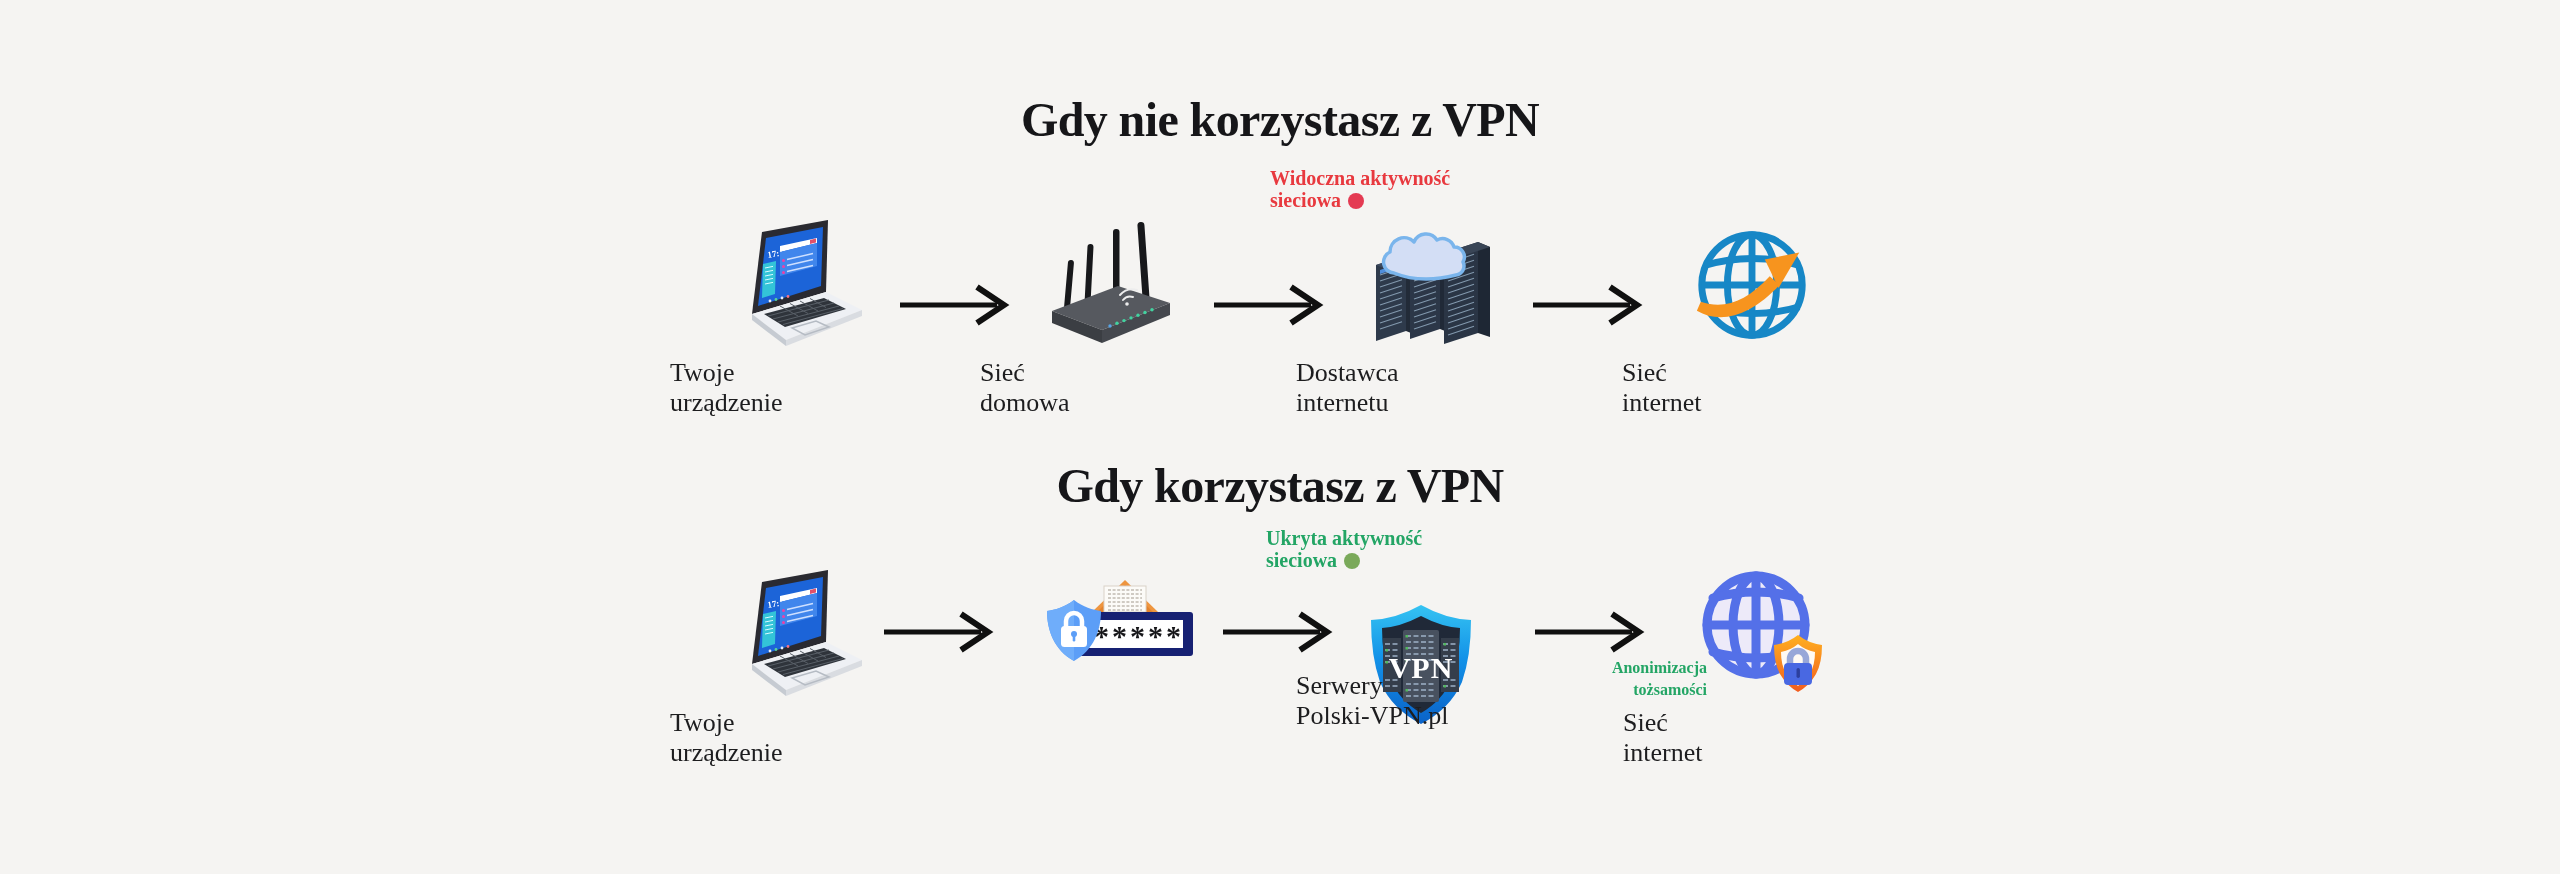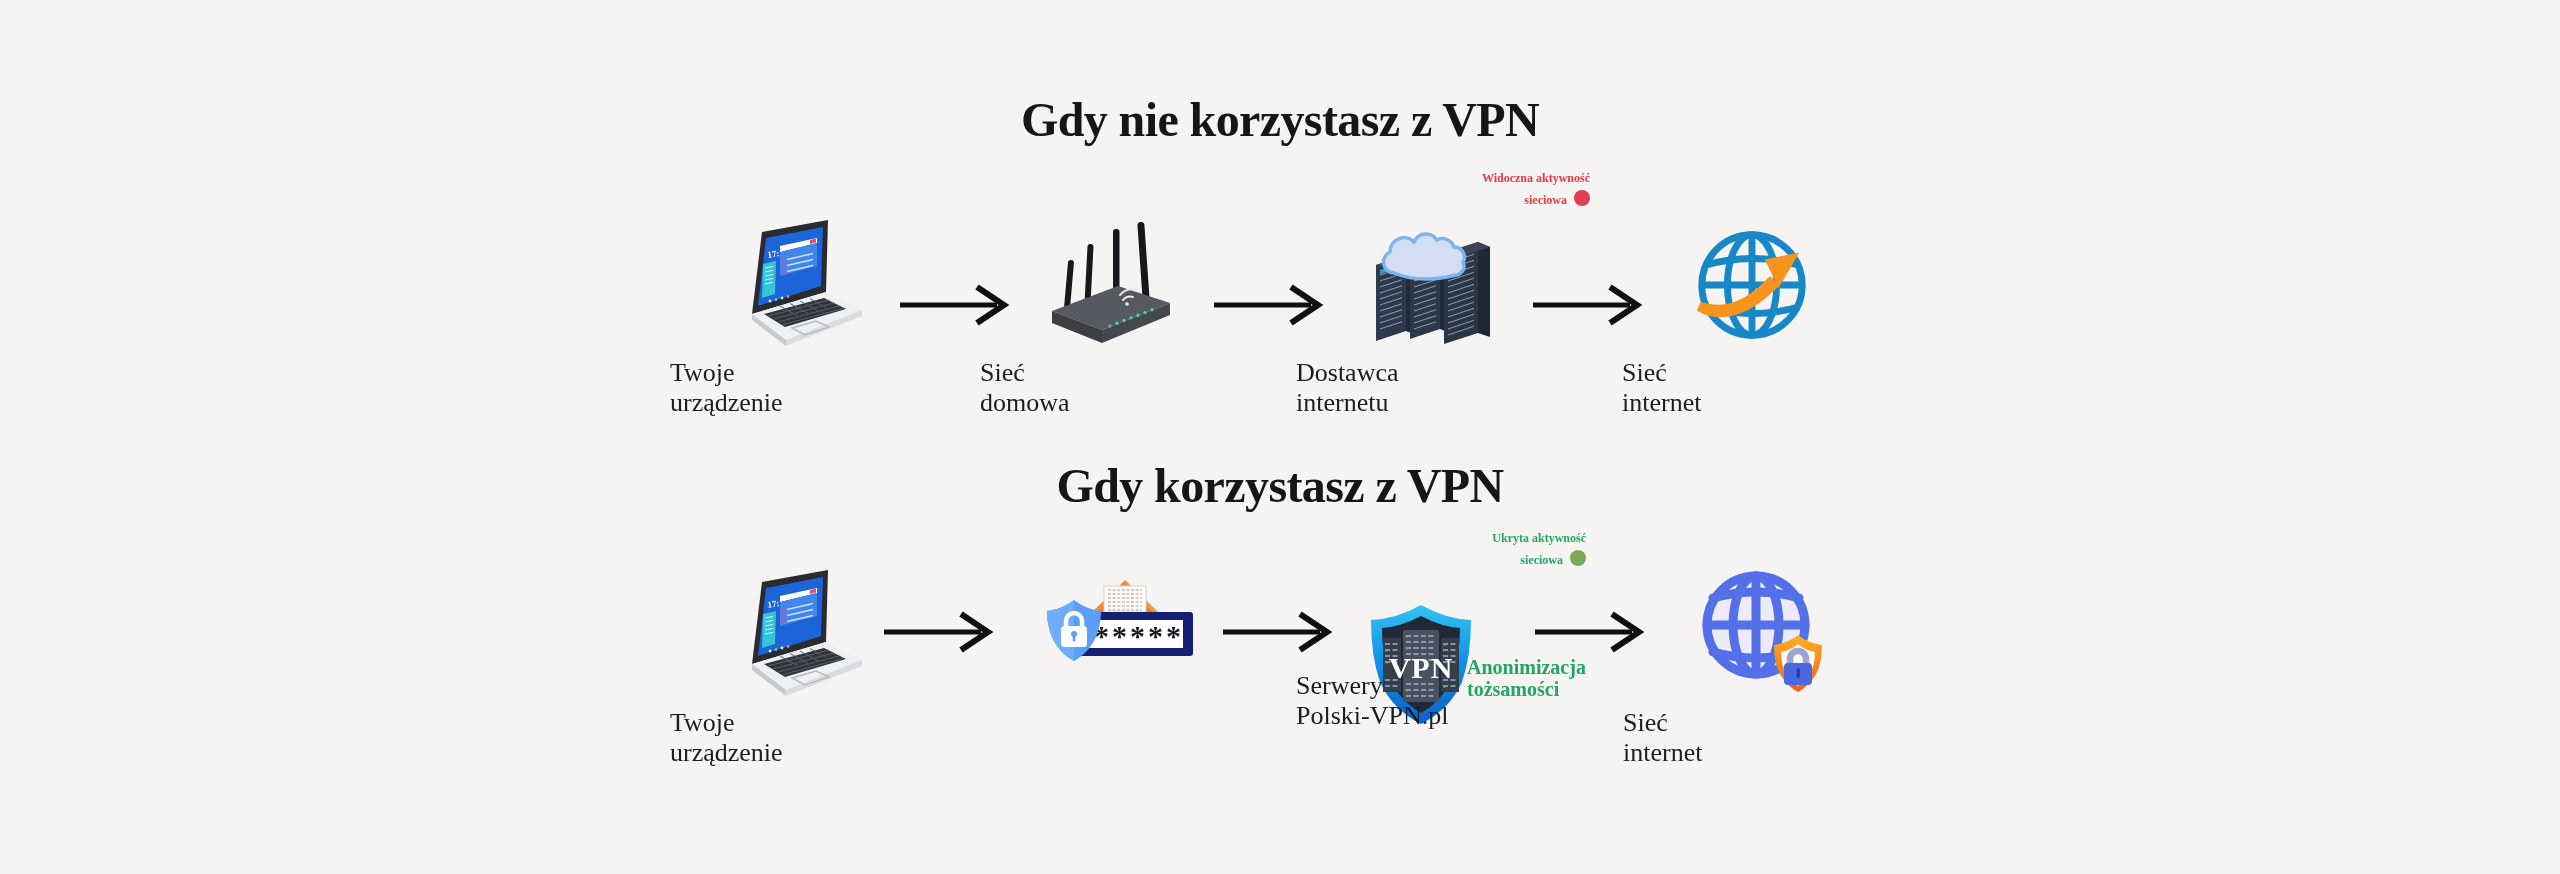--- a/index.html
+++ b/index.html
@@ -2,35 +2,35 @@
 <html><head>
 <meta charset="utf-8">
 <style>
   html,body{margin:0;padding:0;background:#f5f4f2;}
   .canvas{position:relative;width:2560px;height:874px;background:#f5f4f2;overflow:hidden;
           font-family:Liberation Serif, serif;color:#1d1d1f;}
   .title{position:absolute;left:780px;width:1000px;text-align:center;
          font-size:48px;font-weight:700;color:#161619;letter-spacing:-0.6px;}
   #title1{top:92px}
   #title2{top:458px}
-  .ann{position:absolute;width:320px;text-align:right;font-weight:700;font-size:12px;line-height:21.5px;}
+  .ann{position:absolute;width:320px;text-align:left;font-weight:700;font-size:20px;line-height:21.5px;}
   .ann-red{left:1270px;top:168px;color:#e8393f;}
   .ann-green{left:1266px;top:528px;color:#23a565;}
   .dot{display:inline-block;width:16px;height:16px;border-radius:50%;margin-left:7px;vertical-align:-2px;}
   .dot-red{background:#e43a52;}
   .dot-green{background:#7aa95a;}
   .node-icon{position:absolute;}
   .node-icon svg{display:block;width:100%;height:100%;}
   .lbl{position:absolute;width:260px;text-align:left;font-size:26px;line-height:30px;color:#1d1d1f;}
   .check{display:inline-flex;align-items:center;justify-content:center;width:23px;height:23px;
          border-radius:5px;background:#67bb6a;color:#fff;font-size:16px;font-weight:700;
          margin-left:9px;vertical-align:-3px;}
   .arrow{position:absolute;width:115px;height:44px;}
-  .cap{position:absolute;left:1467px;top:657px;width:240px;text-align:left;
-       font-weight:700;font-size:20px;line-height:21.5px;color:#23a565;}
+  .cap{position:absolute;left:1467px;top:657px;width:240px;text-align:right;
+       font-weight:700;font-size:16px;line-height:21.5px;color:#23a565;}
   
   #ic-laptop1{left:728px;top:216px;width:140px;height:140px;}
   #ic-router {left:1040px;top:216px;width:140px;height:140px;}
   #ic-isp    {left:1356px;top:213px;width:140px;height:140px;}
   #ic-globe1 {left:1687px;top:222px;width:130px;height:130px;}
   #ic-laptop2{left:728px;top:566px;width:140px;height:140px;}
   #ic-enc    {left:1022px;top:570px;width:175px;height:100px;}
   #ic-vpn    {left:1366px;top:600px;width:110px;height:130px;}
   #ic-sglobe {left:1694px;top:565px;width:145px;height:145px;}
   

